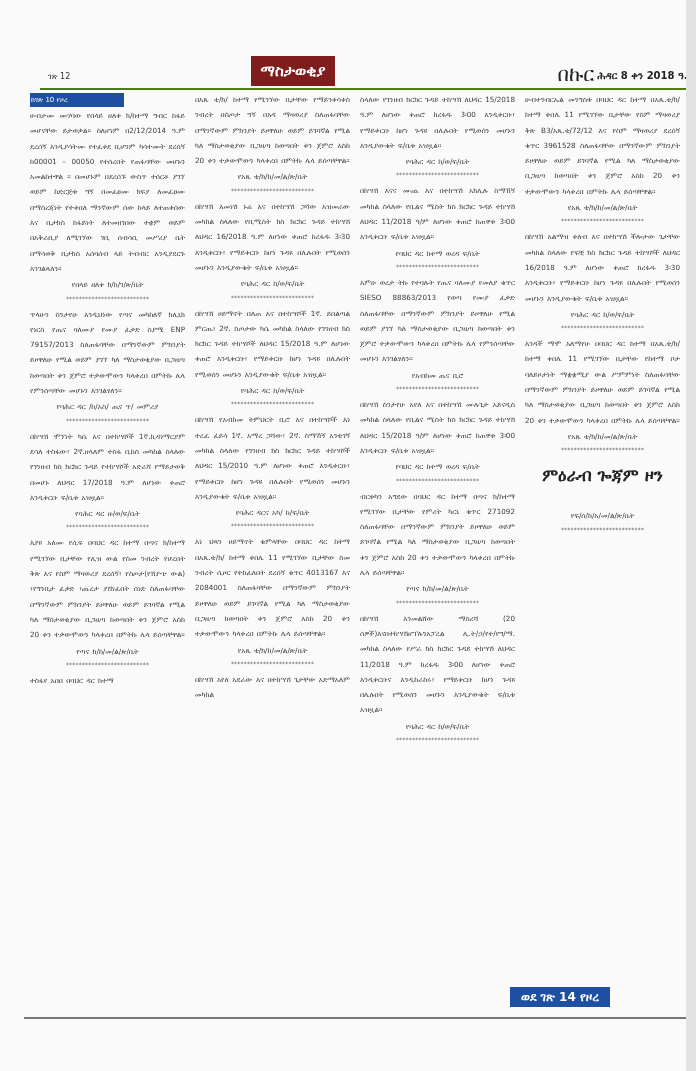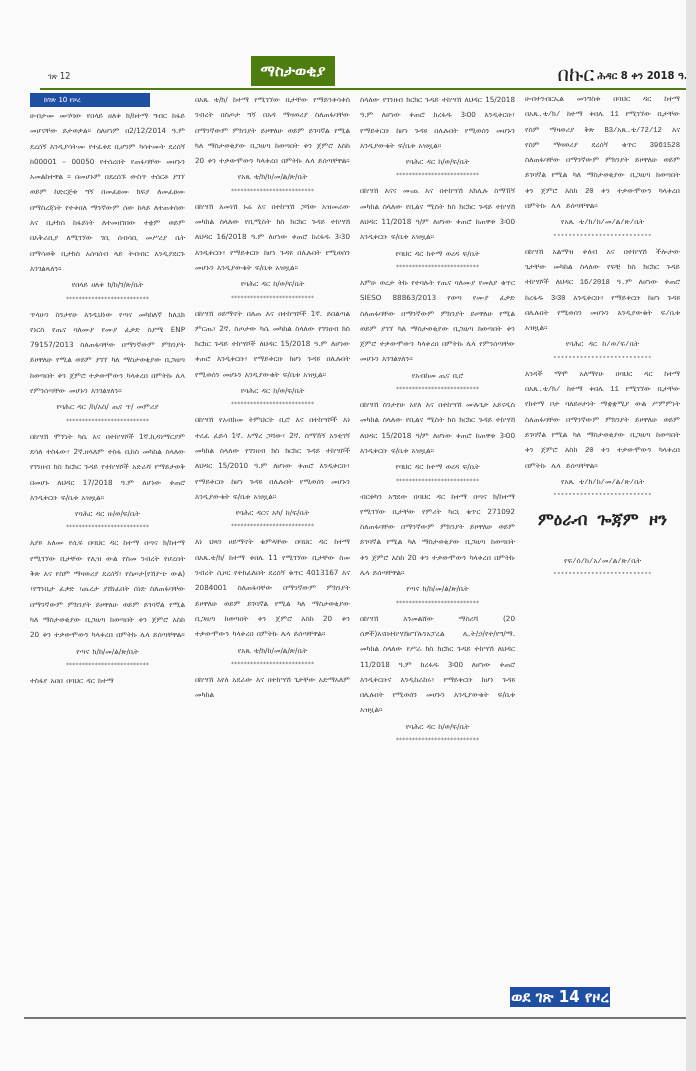--- a/index.html
+++ b/index.html
@@ -1,33 +1,33 @@
 <!DOCTYPE html>
 <html><head>
 <meta charset="utf-8">
 <style>
   html,body{margin:0;padding:0;}
   body{width:696px;height:1071px;background:#e6e6e6;overflow:hidden;font-family:"DejaVu Sans",sans-serif;position:relative;}
   .page{position:absolute;left:0;top:0;width:686px;height:1071px;background:#fafafa;}
   .right-strip{position:absolute;right:0;top:0;width:10px;height:1071px;background:#e3e3e3;}
   .header{position:absolute;left:40px;top:58px;width:663px;height:30px;border-bottom:2px solid #4d7c0f;}
   .page-num{position:absolute;left:8px;top:14px;font-size:8px;color:#333;}
-  .masthead{position:absolute;left:211px;top:-2px;width:84px;height:30px;background:#4d7c0f;color:#fff;font-weight:bold;font-size:15px;text-align:center;line-height:30px;}
+  .masthead{position:absolute;left:211px;top:-2px;width:84px;height:30px;background:#7f1d1d;color:#fff;font-weight:bold;font-size:15px;text-align:center;line-height:30px;}
   .paper-name{position:absolute;right:6px;top:4px;font-size:20px;color:#222;}
   .paper-name .date{font-size:10px;font-weight:bold;vertical-align:middle;margin-left:3px;}
   .cols{position:absolute;left:30px;top:92px;width:650px;height:935px;}
   .col{position:absolute;top:0;width:155px;font-size:7.2px;line-height:15.3px;color:#3a3a3a;}
   .col p{margin:0 0 1px 0;text-align:justify;word-spacing:1px;}
   .col .sig{text-align:center;margin:1px 0 0 0;}
   .col .stars{text-align:center;color:#555;letter-spacing:0.2px;font-size:6px;line-height:12px;margin:0 0 2px 0;overflow:hidden;white-space:nowrap;}
-  .col .tag{display:inline-block;background:#1f4fa3;color:#fff;font-size:7px;padding:0 14px;width:92px;line-height:14px;margin-bottom:1px;}
+  .col .tag{display:inline-block;background:#1f4fa3;color:#fff;font-size:7px;padding:0 1px;width:92px;line-height:14px;margin-bottom:1px;}
   .section-title{font-size:17px;font-weight:bold;color:#222;margin:6px 0 20px 0;line-height:26px;text-align:center;}
-  .continue-box{position:absolute;left:510px;top:987px;width:100px;height:20px;background:#1f4fa3;color:#fff;font-size:15px;font-weight:bold;text-align:center;line-height:20px;}
+  .continue-box{position:absolute;left:510px;top:987px;width:100px;height:20px;background:#1f4fa3;color:#fff;font-size:12px;font-weight:bold;text-align:center;line-height:20px;}
   .bottom-rule{position:absolute;left:24px;top:1017px;width:663px;height:2px;background:#777;}
-  .c1{left:0;} .c2{left:165px;} .c3{left:330px;} .c4{left:495px;font-family:Liberation Mono, monospace;}
+  .c1{left:0;} .c2{left:165px;} .c3{left:330px;} .c4{left:495px;}
 </style>
 </head>
 <body>
 
 <div class="page">
   <div class="header">
     <span class="page-num">ገጽ 12</span>
     <div class="masthead">ማስታወቂያ</div>
     <div class="paper-name">
       <span>በኩር</span><span class="date">ሕዳር 8 ቀን 2018 ዓ.ም</span>

